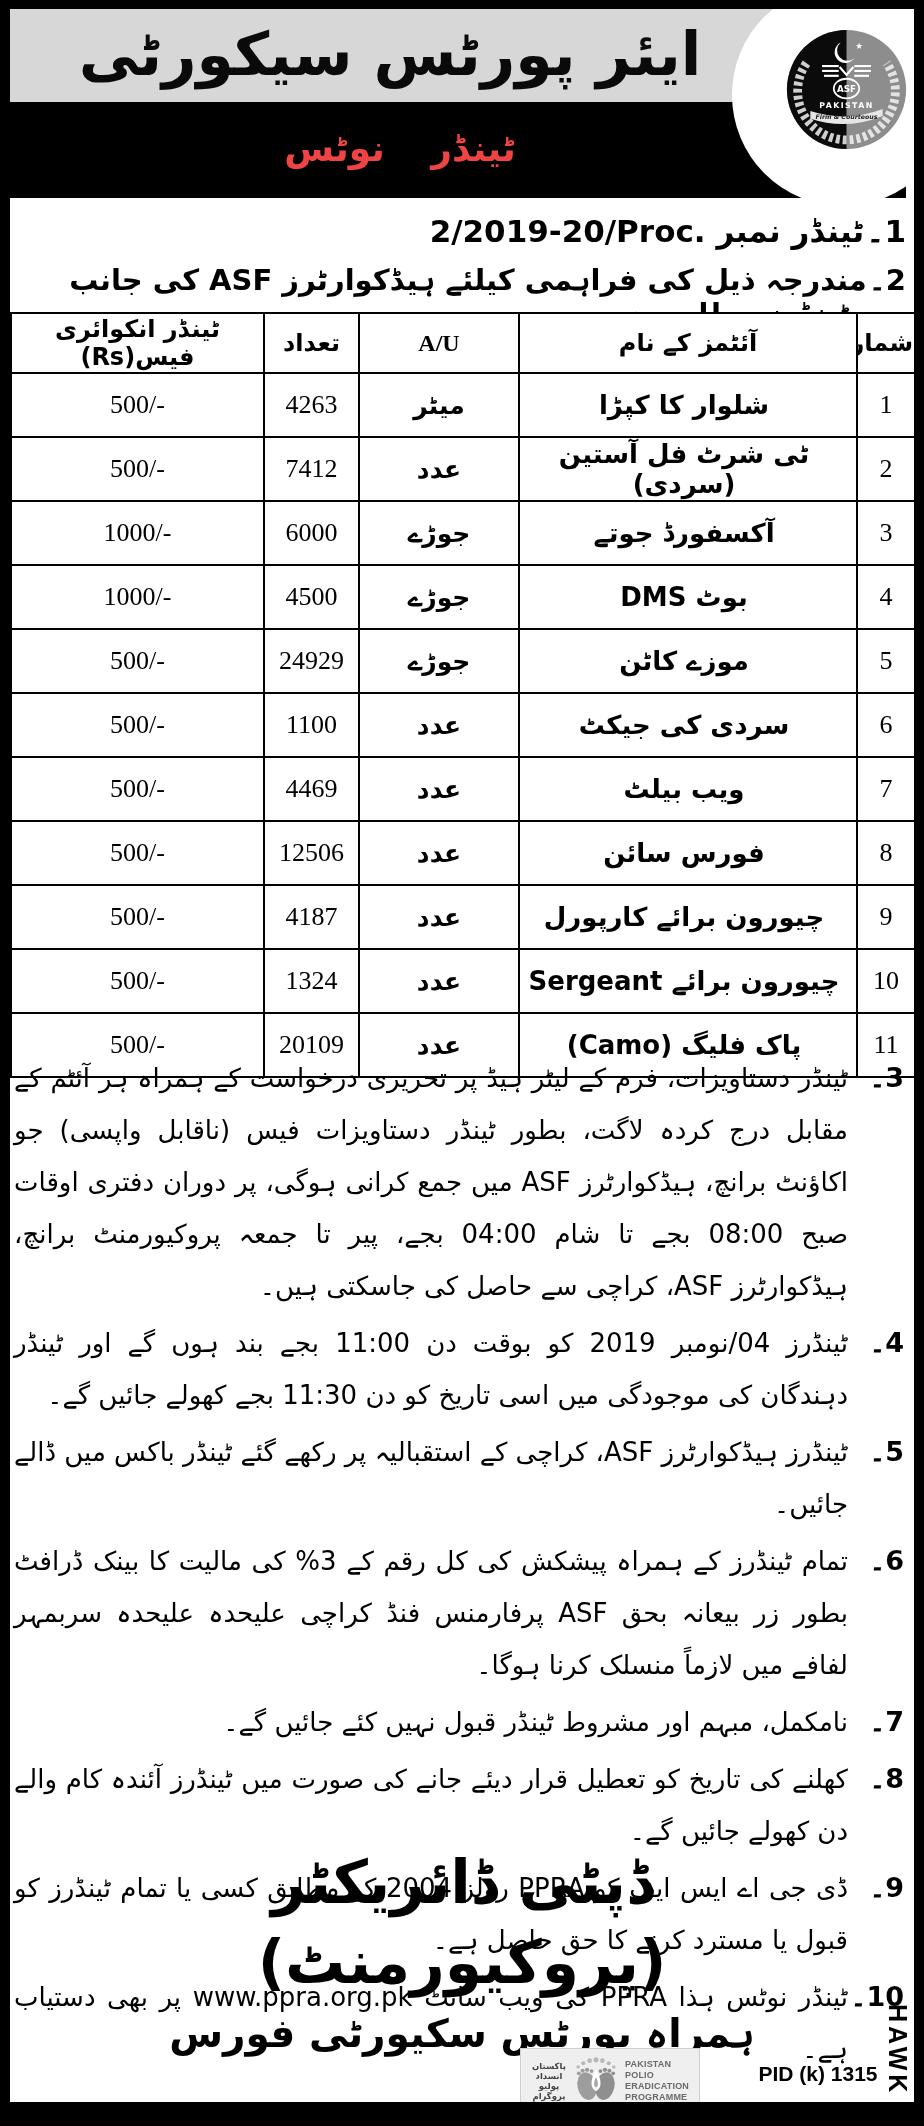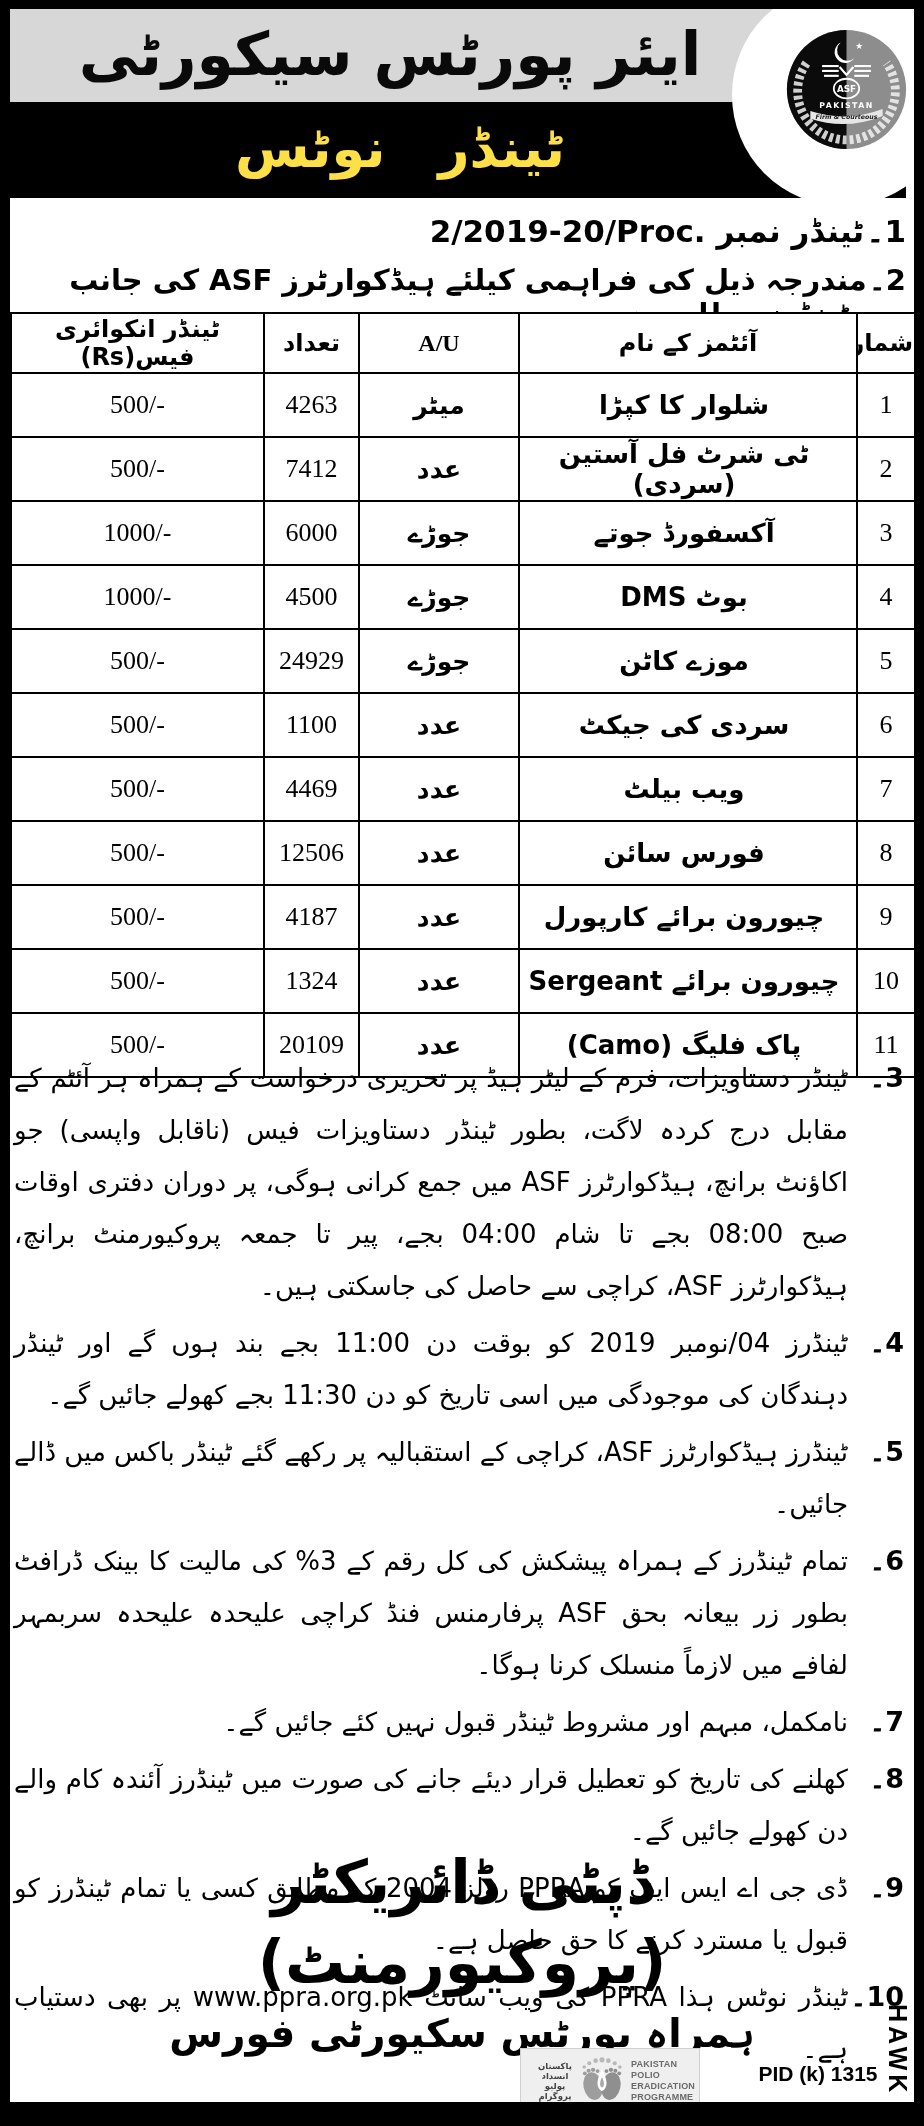--- a/index.html
+++ b/index.html
@@ -8,21 +8,21 @@
   
   .frame{position:absolute;background:#000;z-index:30;}
   .frame-top{left:0;top:0;width:924px;height:9px;}
   .frame-left{left:0;top:0;width:10px;height:2126px;}
   .frame-right{left:914px;top:0;width:10px;height:2126px;}
   .frame-bottom{left:0;top:2102px;width:924px;height:24px;}
   
   .band-gray{position:absolute;left:10px;top:9px;width:896px;height:93px;background:#d7d7d7;z-index:1;}
   .band-black{position:absolute;left:10px;top:102px;width:896px;height:96px;background:#000;z-index:1;}
   .title1{width:760px;text-align:center;font-size:60px;font-weight:bold;line-height:91px;color:#0a0a0a;direction:rtl;}
-  .title2{width:780px;text-align:center;font-size:54px;font-weight:bold;line-height:94px;color:#fde047;direction:rtl;word-spacing:34px;}
+  .title2{width:780px;text-align:center;font-size:36px;font-weight:bold;line-height:94px;color:#ef4444;direction:rtl;word-spacing:34px;}
   .logo-cutout{position:absolute;left:732px;top:-16px;width:222px;height:222px;border-radius:50%;background:#fff;z-index:2;}
   .emblem{position:absolute;left:783px;top:26px;width:127px;height:127px;z-index:3;}
   
   .intro{position:absolute;left:20px;width:886px;direction:rtl;text-align:right;font-weight:bold;z-index:4;}
   .intro1{top:213px;font-size:31px;}
   .intro2{top:263px;font-size:29px;}
   .intro .no{padding-left:2px;}
   
   table.items{position:absolute;left:10px;top:312px;width:904px;border-collapse:collapse;
               table-layout:fixed;z-index:4;background:#fff;}
@@ -39,21 +39,21 @@
   .note{display:flex;direction:rtl;margin-bottom:5px;}
   .note .nno{flex:0 0 56px;font-size:27px;font-weight:bold;text-align:right;line-height:52px;}
   .note .ntext{flex:1;font-size:26px;line-height:52px;text-align:justify;direction:rtl;}
   
   .sig{position:absolute;left:62px;top:1842px;width:800px;text-align:center;direction:rtl;z-index:4;}
   .sig-title{font-size:60px;font-weight:bold;line-height:80px;}
   .sig-org{font-size:39px;font-weight:bold;line-height:64px;}
   .sig-phone{font-size:41px;font-weight:bold;line-height:66px;}
   
   .polio{position:absolute;left:520px;top:2048px;width:180px;height:66px;background:#efefef;
-         border:1px solid #cfcfcf;display:flex;align-items:center;z-index:4;box-sizing:border-box;padding:16px;}
+         border:1px solid #cfcfcf;display:flex;align-items:center;z-index:4;box-sizing:border-box;padding:10px;}
   .polio-urdu{flex:0 0 36px;direction:rtl;text-align:center;font-size:8.5px;line-height:10px;color:#444;font-weight:bold;}
   .polio-feet{flex:0 0 58px;height:56px;}
   .polio-en{flex:1;font-family:"Liberation Sans",sans-serif;font-size:9px;font-weight:bold;
             color:#6a6a6a;line-height:11px;letter-spacing:.2px;}
   .pid{position:absolute;left:728px;top:2062px;width:180px;text-align:center;
        font-family:"Liberation Sans",sans-serif;font-size:21px;font-weight:bold;z-index:4;}
   .hawk{position:absolute;left:912px;top:2004px;transform:rotate(90deg);transform-origin:0 0;
         font-family:"Liberation Sans",sans-serif;font-size:25px;font-weight:bold;letter-spacing:4px;
         white-space:nowrap;z-index:31;color:#000;}
 </style>

